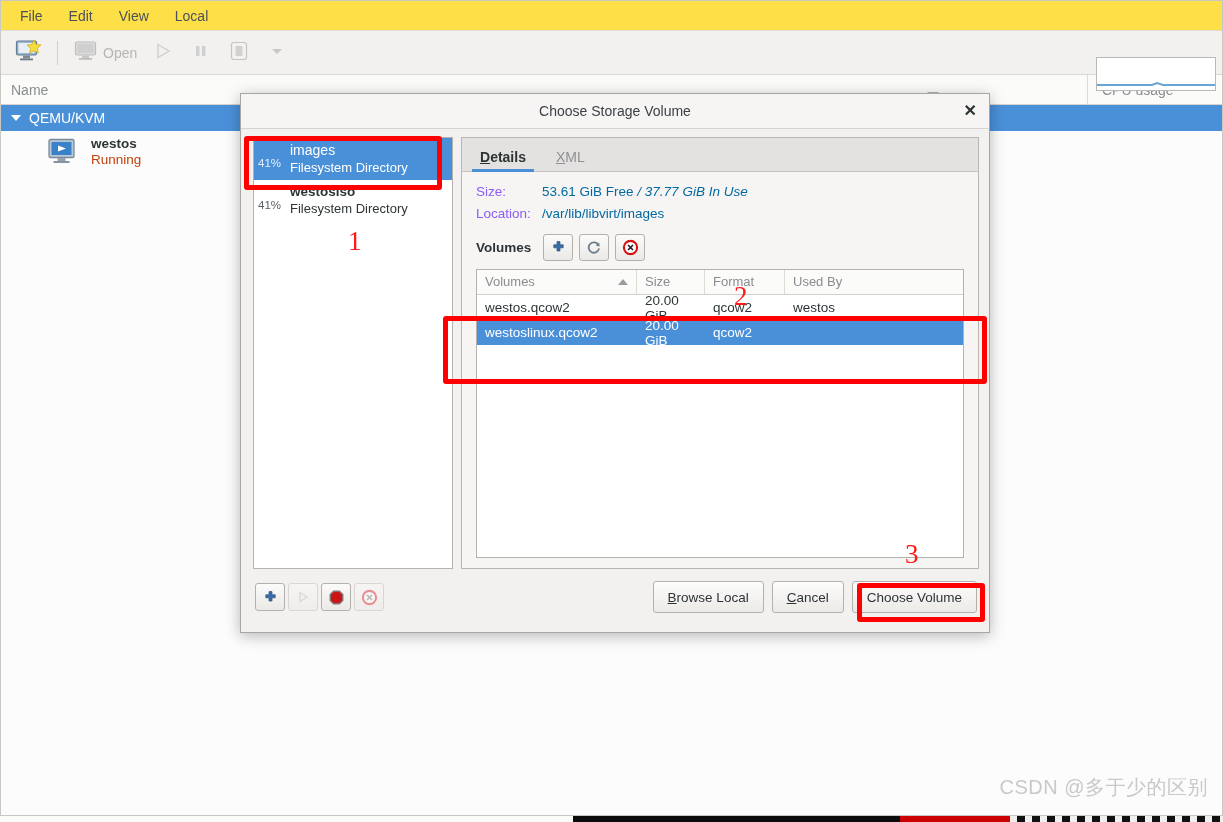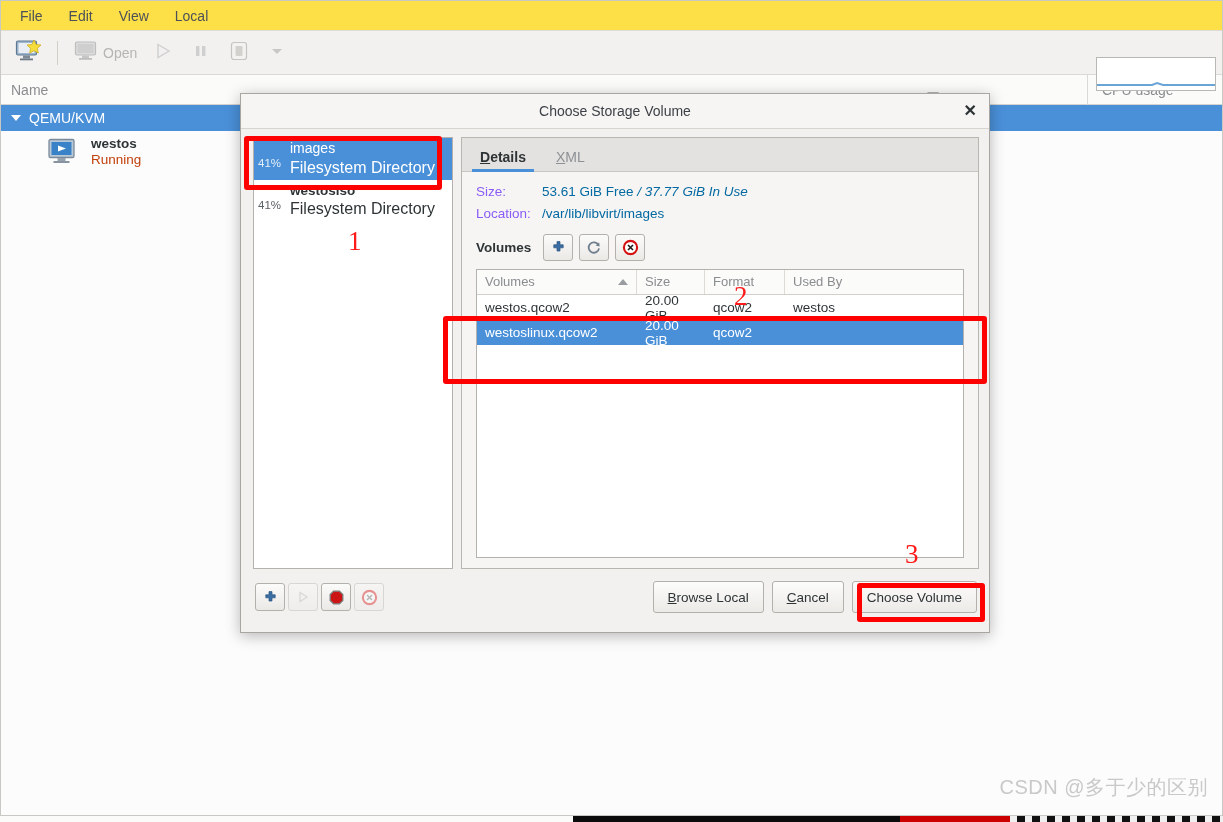--- a/index.html
+++ b/index.html
@@ -84,21 +84,21 @@
   .pool-list {
     width:200px; background:#ffffff; border:1px solid #b5b2ad;
   }
   .pool-row { height:42px; display:flex; align-items:center; padding-left:4px; }
   .pool-row.sel { background:#4a90d9; color:#ffffff; }
   .pool-pct { width:32px; font-size:11.5px; color:#5c6166; padding-right:5px; padding-top:7px;}
   .pool-row.sel .pool-pct { color:#e4eef8; }
   .pool-txt { line-height:1.25; }
   .pool-name { font-size:13.5px; font-weight:bold; }
   .pool-row.sel .pool-name { font-weight:normal; font-size:14px;}
-  .pool-sub { font-size:16px;text-align:center; }
+  .pool-sub { font-size:13px;text-align:center; }
   
   .detail-panel { flex:1; display:flex; flex-direction:column; }
   .tabs { height:34px; background:#e4e2e0; border:1px solid #b9b6b1; border-bottom:none;
           display:flex; align-items:flex-end; padding-left:14px; gap:22px; }
   .tab { padding:4px 4px 6px; font-size:14px; color:#8d9094; position:relative; }
   .tab.active { color:#2e3436; font-weight:bold; }
   .tab u { text-decoration:underline; }
   .tab.active::after { content:''; position:absolute; left:-4px; right:-4px; bottom:-1px; height:3px; background:#4a90d9; }
   .detail-body { flex:1; background:#f6f5f4; border:1px solid #b9b6b1; border-top:1px solid #c9c6c1; padding:12px 14px 10px; display:flex; flex-direction:column;}
   .kv { display:flex; margin-bottom:7px; font-size:13.5px; }

